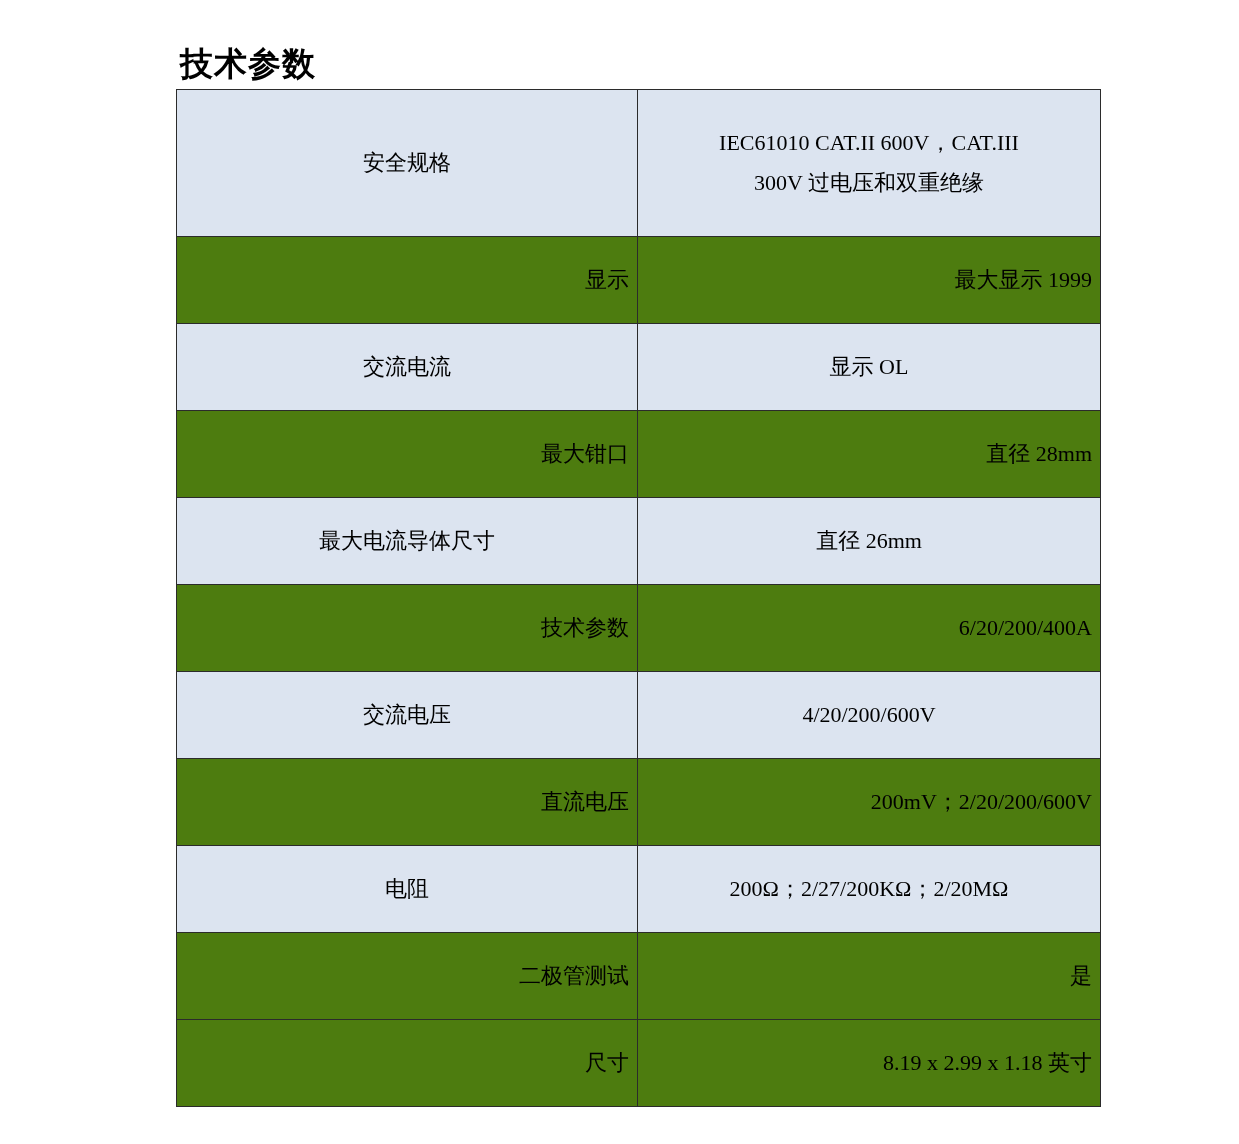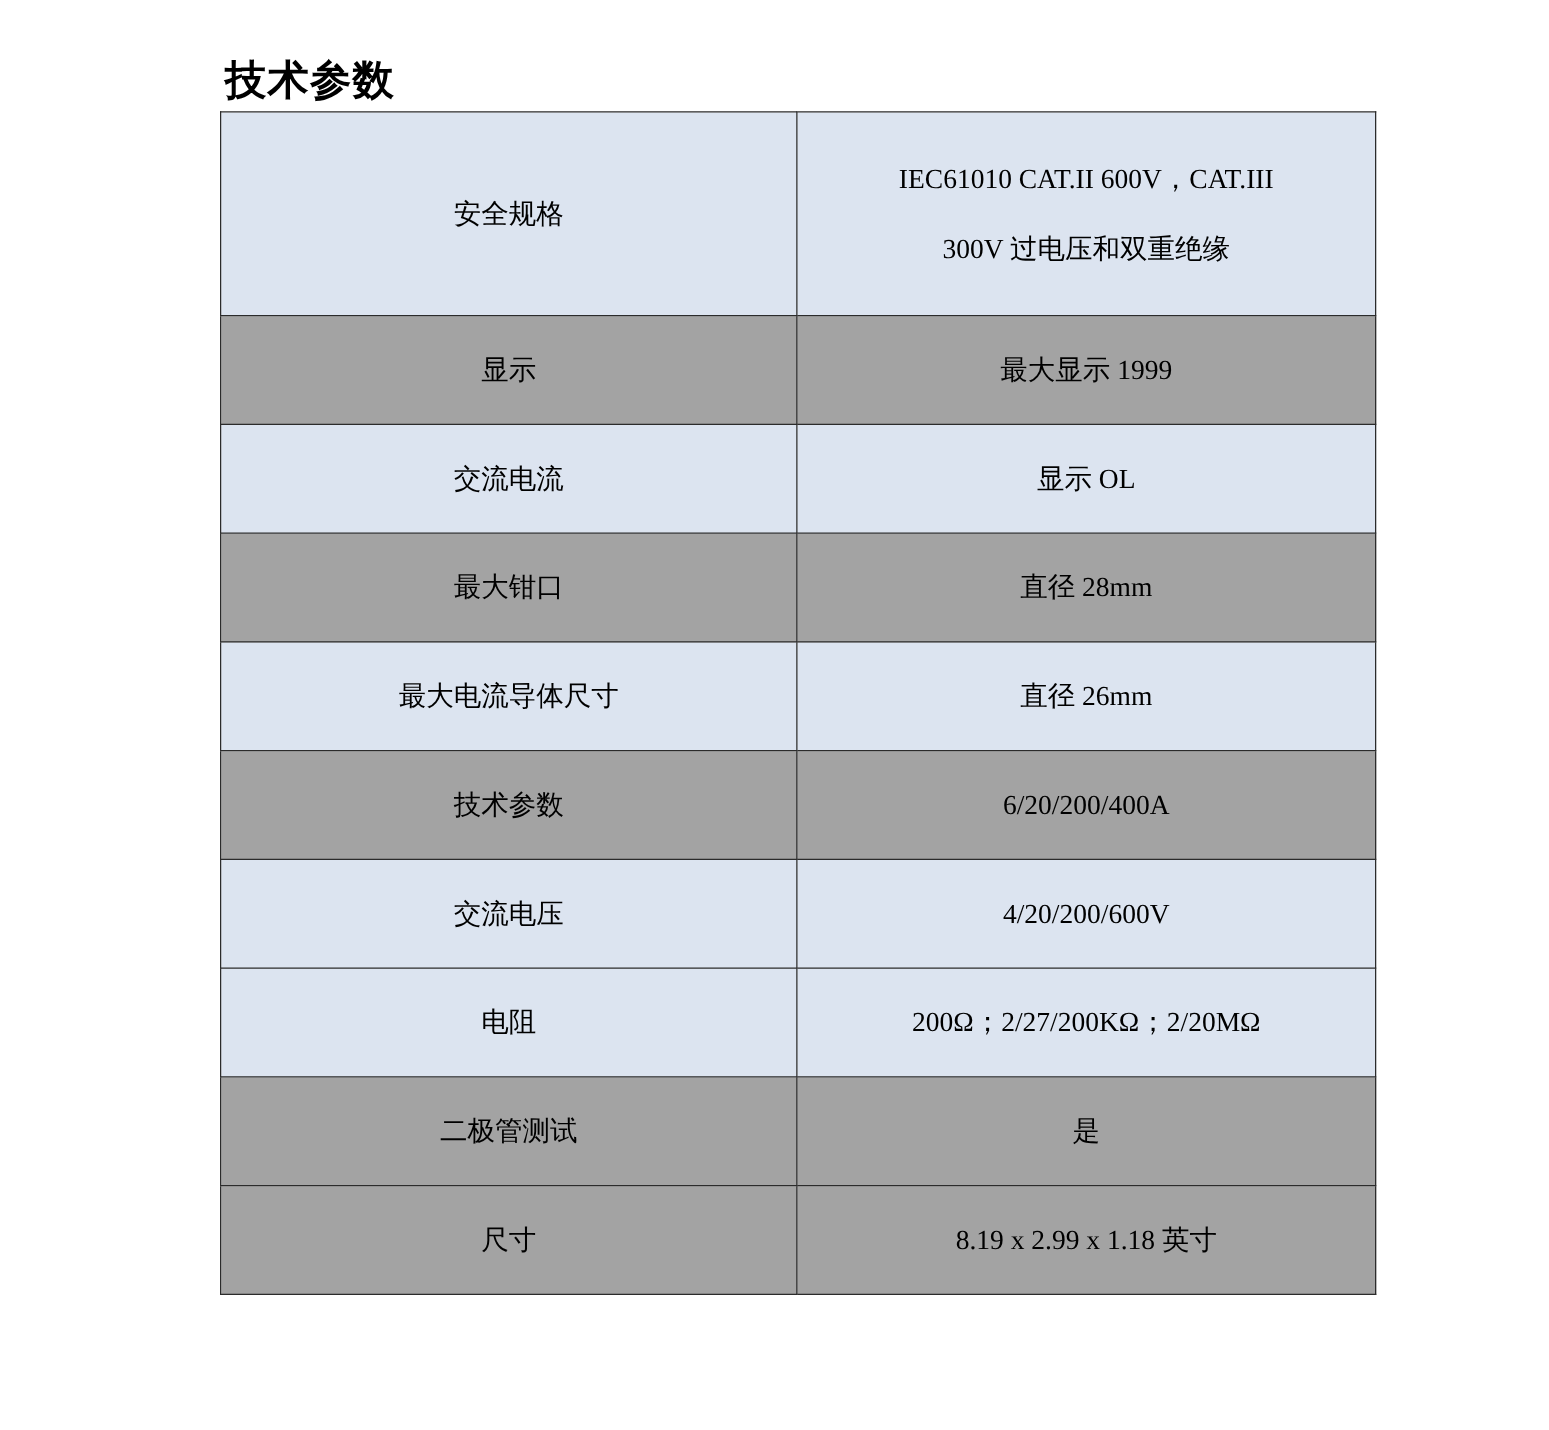--- a/index.html
+++ b/index.html
@@ -52,36 +52,37 @@
   .spec-table td.label-cell {
     width: 444px;
   }
   .spec-table td.value-cell {
     width: 446px;
   }
   tr.shaded td {
     background: #dce4f0;
   }
   tr.plain td {
-    background: #a3a3a3;
+    background: #4d7c0f;
+    text-align: right;
   }
   .row-tall td {
     height: 118px;
     padding-top: 14px;
     padding-bottom: 14px;
   }
   .row-normal td {
     height: 66px;
   }
   .value-multiline {
     display: block;
   }
   .value-multiline .ln {
     display: block;
-    margin: 22px 0;
+    margin: 6px 0;
   }
 </style>
 </head>
 <body>
 
 <div class="page">
 
   <div class="doc-title">技术参数</div>
 
   <table class="spec-table">
@@ -120,20 +121,24 @@
       <tr class="plain row-normal">
         <td class="label-cell">技术参数</td>
         <td class="value-cell">6/20/200/400A</td>
       </tr>
 
       <tr class="shaded row-normal">
         <td class="label-cell">交流电压</td>
         <td class="value-cell">4/20/200/600V</td>
       </tr>
 
+      <tr class="plain row-normal">
+        <td class="label-cell">直流电压</td>
+        <td class="value-cell">200mV；2/20/200/600V</td>
+      </tr>
 
       <tr class="shaded row-normal">
         <td class="label-cell">电阻</td>
         <td class="value-cell">200Ω；2/27/200KΩ；2/20MΩ</td>
       </tr>
 
       <tr class="plain row-normal">
         <td class="label-cell">二极管测试</td>
         <td class="value-cell">是</td>
       </tr>

